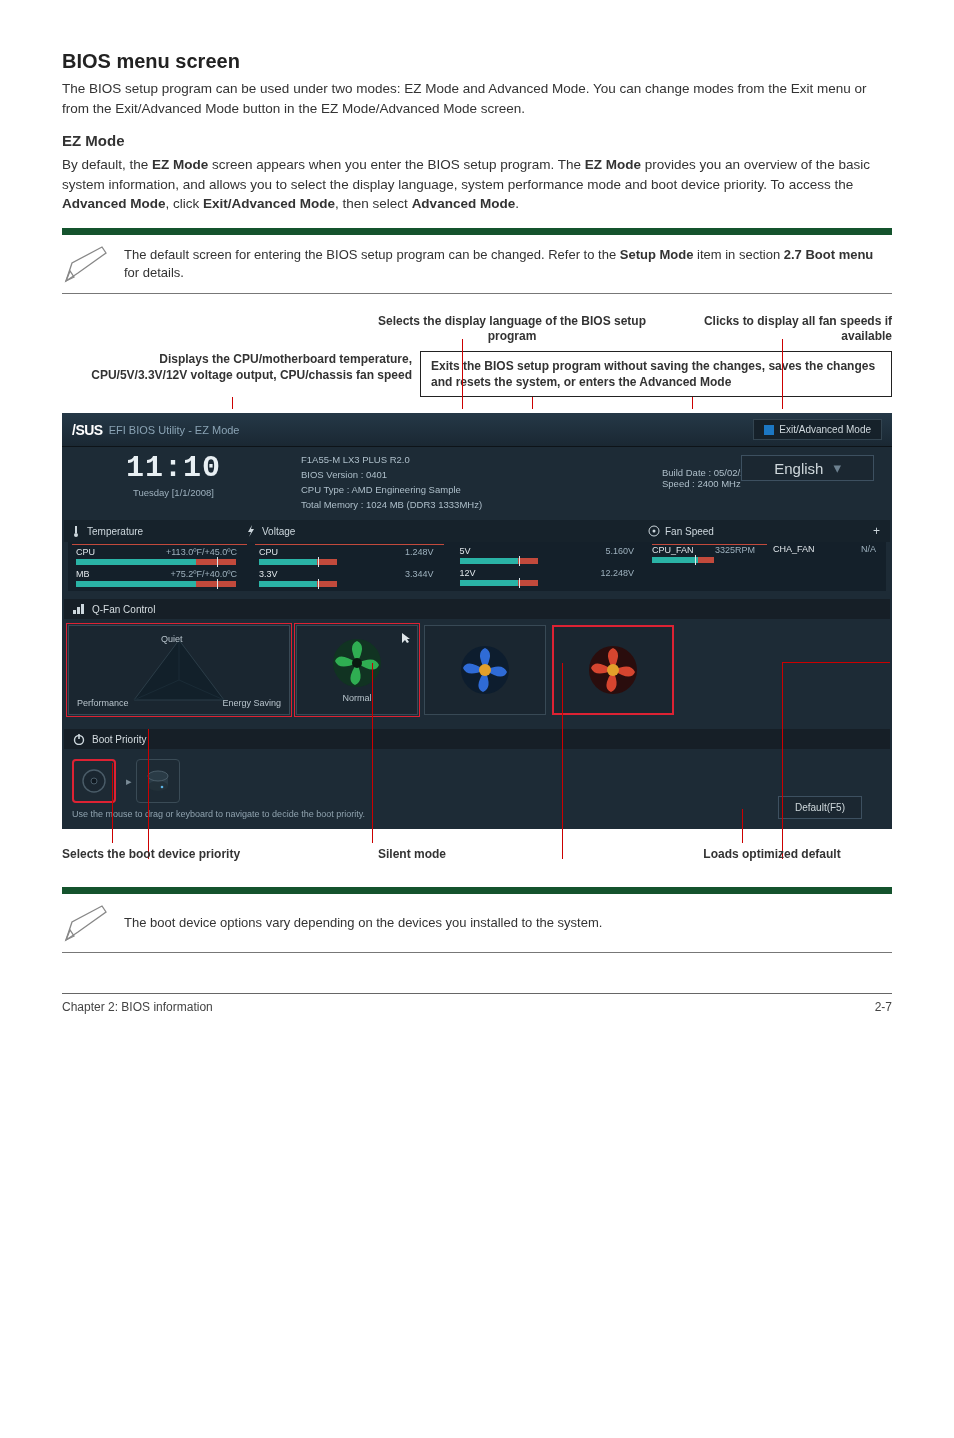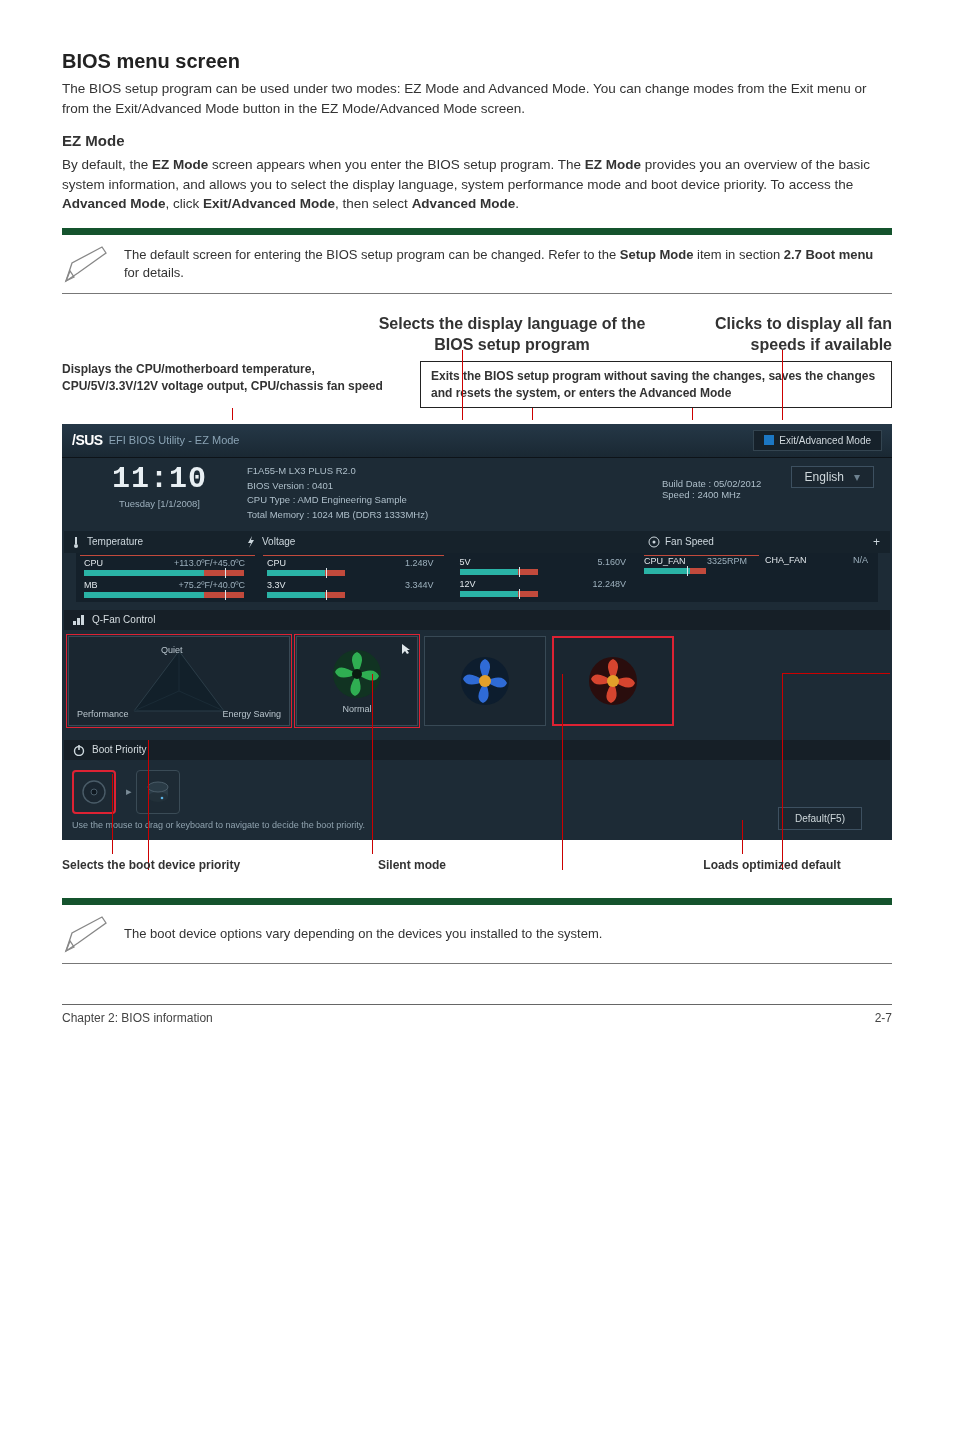--- a/index.html
+++ b/index.html
@@ -6,53 +6,53 @@
   .page { width:830px; margin:50px auto; }
   h2 { font-size:20px; margin:0 0 6px 0; font-weight:bold; color:#222; }
   .para { font-size:13.5px; line-height:1.45; color:#333; margin-bottom:14px; }
   h3 { font-size:15px; margin:10px 0 6px 0; font-weight:bold; }
 
   .note-row { display:flex; align-items:center; border-top:7px solid #14532d; border-bottom:1px solid #777; padding:8px 0; margin:10px 0 20px 0; }
   .note-icon { width:52px; height:42px; position:relative; }
   .note-icon svg { width:52px; height:42px; }
   .note-text { font-size:13px; line-height:1.4; flex:1; padding-left:10px; }
 
-  .annot-row { display:flex; font-size:16px; font-weight:bold; margin-bottom:2px; }
+  .annot-row { display:flex; font-size:12px; font-weight:bold; margin-bottom:2px; }
   .annot-left { width:300px; }
   .annot-mid { flex:1; text-align:center; }
   .annot-right { width:230px; text-align:right; }
 
   .annot-row2 { display:flex; font-size:12px; font-weight:bold; margin-top:6px; }
-  .annot2-left { width:350px; line-height:1.35; }
+  .annot2-left { width:350px; line-height:1.35;text-align:right; }
   .annot2-right { flex:1; border:1px solid #222; padding:6px 10px; line-height:1.35; margin-left:8px; }
 
   
   .bios { width:100%; background:#1d2b36; color:#cfd8dc; font-size:11px; position:relative; margin-top:4px; }
   .bios-header { display:flex; align-items:center; background:linear-gradient(#253847,#1a2833); padding:6px 10px; border-bottom:1px solid #0d1318;justify-content:space-between; }
   .logo { font-weight:bold; color:#fff; font-size:14px; letter-spacing:-0.5px; }
   .logo-slash { color:#fff; }
   .header-title { color:#8aa3b4; margin-left:6px; }
   .exit-btn { margin-left:auto; background:#16212a; border:1px solid #334450; padding:4px 10px; font-size:10px; color:#d0d8dd; display:flex; align-items:center; }
   .exit-arrow { width:10px; height:10px; background:#1c77c3; margin-right:5px; }
 
-  .status-row { display:flex; padding:6px 10px 8px 10px; }
+  .status-row { display:flex; padding:6px 10px 8px 24px;gap:40px; }
   .clock-block { width:175px; text-align:center; }
   .clock-seg { font-family:'Courier New',monospace; font-size:30px; font-weight:bold; color:#e8eff3; letter-spacing:1px; line-height:1; }
   .clock-date { font-size:9.5px; color:#9db0bd; margin-top:4px; }
   .sysinfo-col { flex:1; font-size:9.5px; line-height:1.55; color:#aebfca; }
   .builddate-col { width:220px; font-size:9.5px; padding-top:14px; color:#aebfca; }
-  .english-btn { position:absolute; right:18px; top:42px; background:#1b2731; border:1px solid #3d5060; padding:3px 13px; font-size:12px; display:flex; align-items:center; }
+  .english-btn { position:absolute; right:18px; top:42px; background:#1b2731; border:1px solid #3d5060; padding:3px 32px; font-size:15px; display:flex; align-items:center; }
   .english-btn .arrow { margin-left:10px; color:#6d8190; }
 
   .monitor-head { display:flex; background:#16222b; margin:0 2px; padding:4px 6px; align-items:center; }
   .mh-group { display:flex; align-items:center; font-size:10px; color:#cdd7dd; }
   .mh-icon { width:12px; height:12px; margin-right:5px; }
   .plus { margin-left:auto; color:#cdd7dd; font-size:12px; padding-right:4px; }
 
-  .monitor-data { display:flex; background:#14202a; margin:0 14px; font-size:9px;justify-content:flex-end; }
+  .monitor-data { display:flex; background:#14202a; margin:0 6px; font-size:9px;justify-content:flex-end; }
 
   .temp-col { width:175px; }
   .volt-col { flex:1; }
   .fan-col { width:230px; }
 
   .m-row { display:flex; align-items:flex-start; padding:2px 4px; }
   .m-label { color:#e0e6ea; font-size:9px; min-width:32px; }
   .m-val { margin-left:auto; color:#9db0bd; font-size:9px; padding-right:6px; }
   .bar { height:6px; width:78px; background:linear-gradient(to right,#2ab3a6,#2ab3a6 75%,#c24a3c 75%); margin-top:2px; border:0; position:relative; }
   .bar.short { width:62px; }

